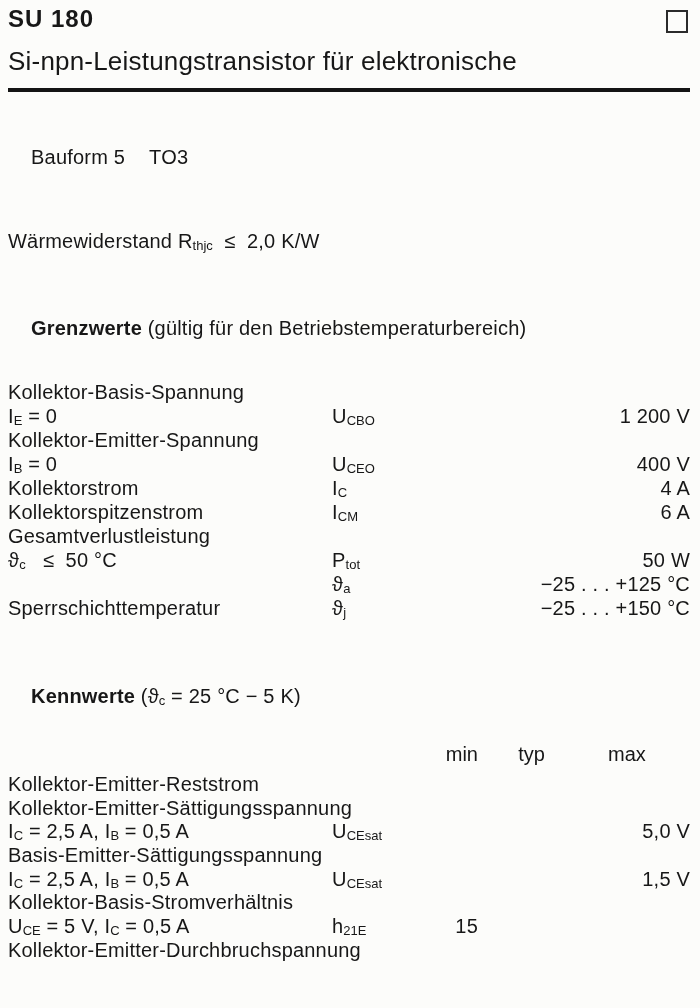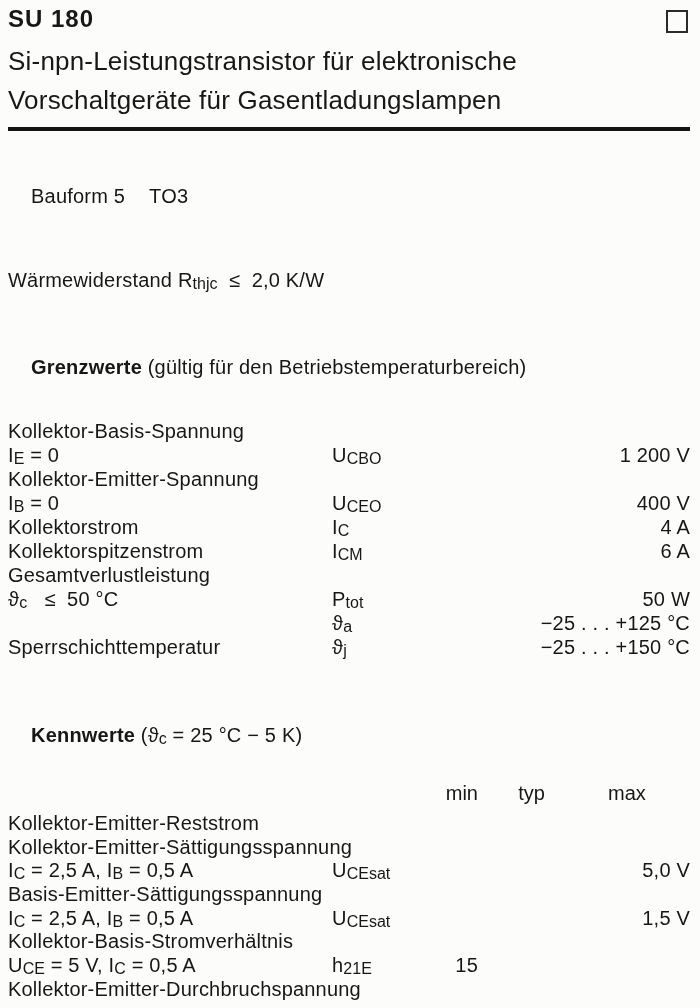--- a/index.html
+++ b/index.html
@@ -22,21 +22,21 @@
   .rule { margin-top: 11px; border: 0; border-top: 4px solid #141414; height: 0; }
 
   .line20 { font-size: 20px; line-height: 24px; letter-spacing: 0.2px; white-space: pre; }
   .bauform-line { margin-top: 29px; }
   .bauform-line .case { margin-left: 24px; }
   .thermal-line { margin-top: 36px; }
 
   .section-heading { margin-top: 36px; font-size: 20px; line-height: 26px; letter-spacing: 0.2px; white-space: pre; }
   .section-heading b { font-weight: 700; }
 
-  sub { font-size: 16px; vertical-align: -2px; line-height: 0; letter-spacing: 0; }
+  sub { font-size: 13px; vertical-align: -2px; line-height: 0; letter-spacing: 0; }
 
   .tbl { margin-top: 13px; position: relative; }
   .row { position: relative; height: 24px; font-size: 20px; line-height: 24px; letter-spacing: 0.2px; }
   .row span { white-space: pre; }
   .c-label  { position: absolute; left: 0; }
   .c-symbol { position: absolute; left: 324px; }
   .c-min    { position: absolute; left: 412px; width: 58px; text-align: right; }
   .c-max    { position: absolute; right: 0; }
 
   .kennwerte-heading { margin-top: 37px; }
@@ -53,21 +53,20 @@
 <body>
 
 <div class="page">
 
   <div class="title-row">
     <div class="part-number">SU 180</div>
     <div class="corner-square"></div>
   </div>
 
   <div class="subtitle">Si-npn-Leistungstransistor für elektronische</div>
-  <div class="subtitle">Vorschaltgeräte für Gasentladungslampen</div>
 
   <hr class="rule">
 
   <div class="line20 bauform-line">
     <span>Bauform 5</span><span class="case">TO3</span>
   </div>
 
   <div class="line20 thermal-line">Wärmewiderstand R<sub>thjc</sub>  ≤  2,0 K/W</div>
 
   <div class="section-heading">

